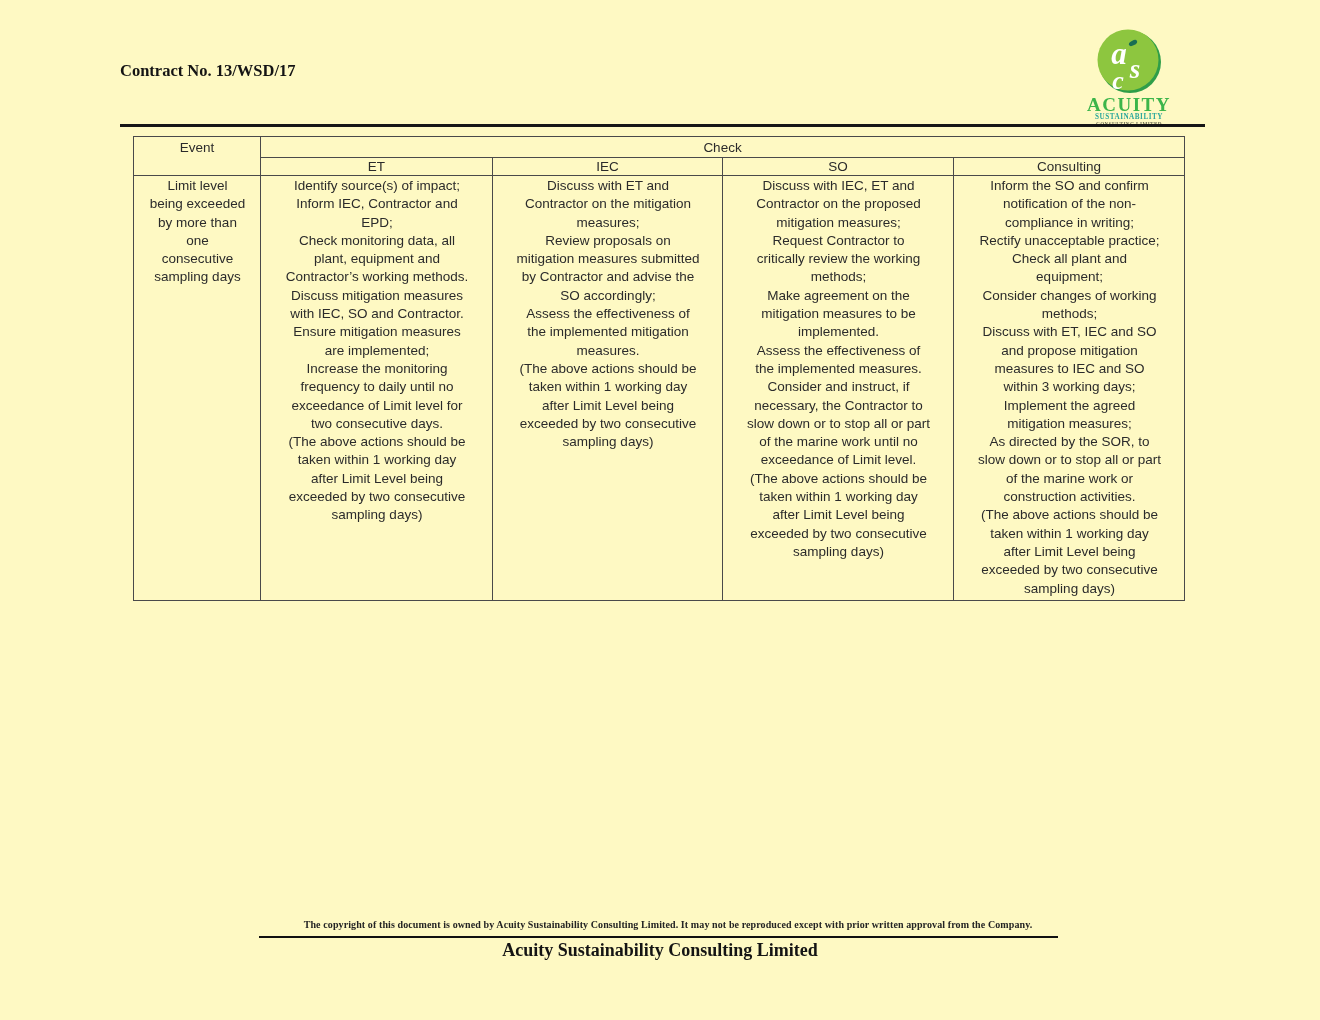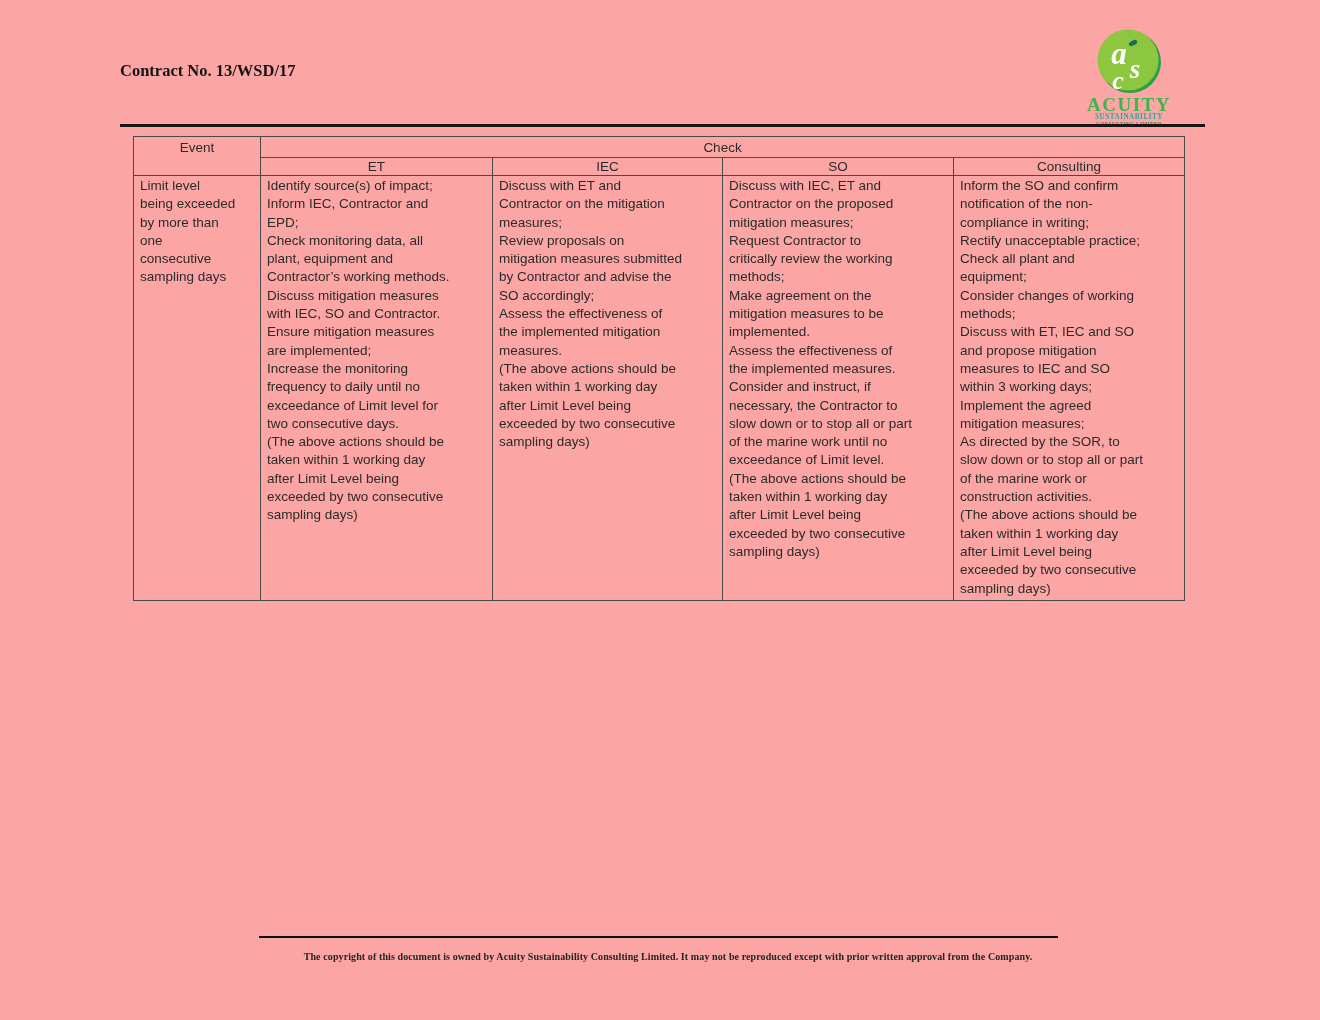--- a/index.html
+++ b/index.html
@@ -1,53 +1,53 @@
 <!DOCTYPE html>
 <html><head>
 <meta charset="utf-8">
 <style>
   * { box-sizing: border-box; }
   html,body { margin:0; padding:0; background:#ffffff; }
   .page {
-    position:relative; width:1320px; height:1020px; background:#fca5a5;
+    position:relative; width:1320px; height:1020px; background:#fef9c3;
     font-family:"Liberation Sans", sans-serif; color:#222; overflow:hidden;
   }
 
   
   .doc-header {
     position:absolute; left:120px; top:60px;
     font-family:"Liberation Serif", serif; font-weight:600;
     font-size:16.5px; line-height:21px; color:#141414;
   }
   .top-rule { position:absolute; left:120px; top:124px; width:1085px; height:3px; background:#161616; }
 
   
   .logo-wrap { position:absolute; left:1083px; top:28px; width:92px; height:100px; }
 
   
   table.action-table {
     position:absolute; left:133px; top:136px; width:1051px;
     border-collapse:collapse; table-layout:fixed;
     font-size:13.5px; color:#2b2b2b;
   }
-  table.action-table th, table.action-table td { border:1px solid #4a4a4a; }
+  table.action-table th, table.action-table td { border:1px solid #4a4a4a;text-align:center; }
   table.action-table thead th { font-weight:400; text-align:center; font-size:13.5px; color:#2b2b2b; padding:0; }
   tr.hrow1 th { height:21px;margin-top:12px; }
   tr.hrow2 th { height:18px; }
   th.event-h { vertical-align:top; padding-top:3px !important; }
   td.cell {
     vertical-align:top; padding:1px 5px 2px 6px;
     line-height:18.3px; white-space:pre-line;
   }
 
   
   .copyright {
     position:absolute; left:16px; right:0; top:919px; text-align:center;
     font-family:"Liberation Serif", serif; font-weight:600;
-    font-size:10px; color:#242424; letter-spacing:0.1px;margin-top:32px;
+    font-size:10px; color:#242424; letter-spacing:0.1px;
   }
   .footer-rule { position:absolute; left:259px; top:936px; width:799px; height:2px; background:#111; }
   .company {
     position:absolute; left:0; right:0; top:940px; text-align:center;
     font-family:"Liberation Serif", serif; font-weight:600;
     font-size:18px; color:#141414;
   }
 </style>
 </head>
 <body>
@@ -179,14 +179,15 @@
 taken within 1 working day
 after Limit Level being
 exceeded by two consecutive
 sampling days)</td>
       </tr>
     </tbody>
   </table>
 
   <div class="copyright">The copyright of this document is owned by Acuity Sustainability Consulting Limited. It may not be reproduced except with prior written approval from the Company.</div>
   <div class="footer-rule"></div>
+  <div class="company">Acuity Sustainability Consulting Limited</div>
 
 </div>
 
 </body></html>

